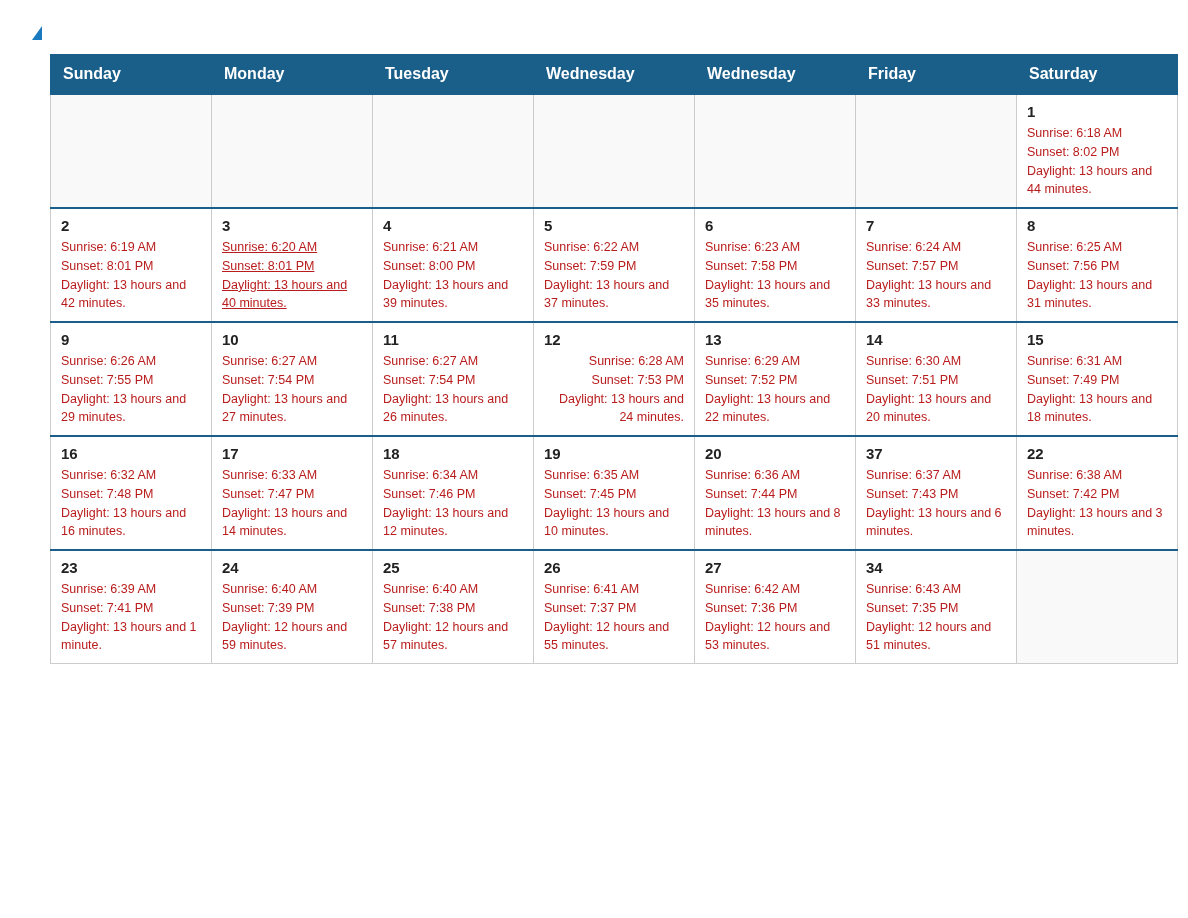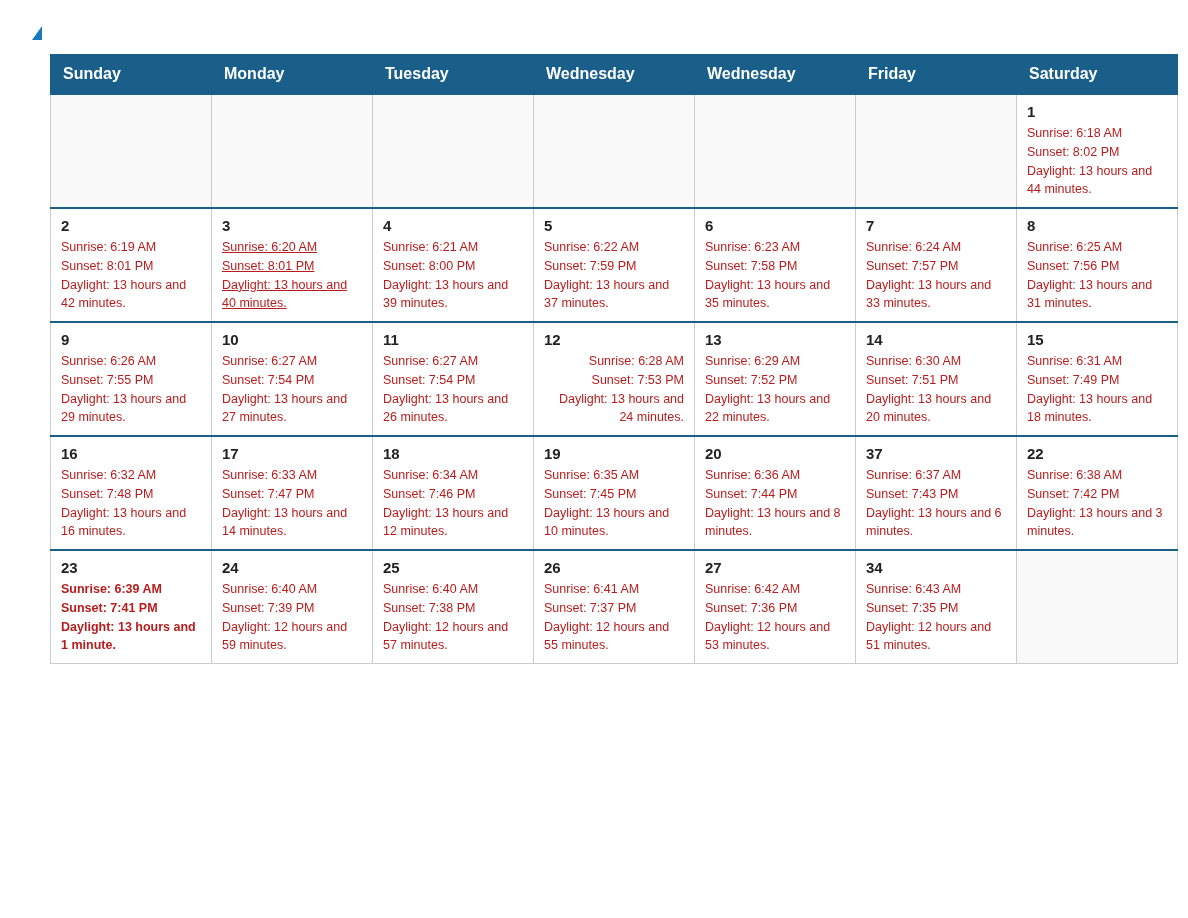--- a/index.html
+++ b/index.html
@@ -261,21 +261,21 @@
         <td>
           <span class="day-number">22</span>
           <div class="day-info" style="white-space: pre-line;">Sunrise: 6:38 AM
 Sunset: 7:42 PM
 Daylight: 13 hours and 3 minutes.</div>
         </td>
       </tr>
       <tr class="week-row">
         <td>
           <span class="day-number">23</span>
-          <div class="day-info" style="white-space: pre-line; font-weight: bold;">Sunrise: 6:39 AM
+          <div class="day-info" style="white-space: pre-line;">Sunrise: 6:39 AM
 Sunset: 7:41 PM
 Daylight: 13 hours and 1 minute.</div>
         </td>
         <td>
           <span class="day-number">24</span>
           <div class="day-info" style="white-space: pre-line;">Sunrise: 6:40 AM
 Sunset: 7:39 PM
 Daylight: 12 hours and 59 minutes.</div>
         </td>
         <td>

